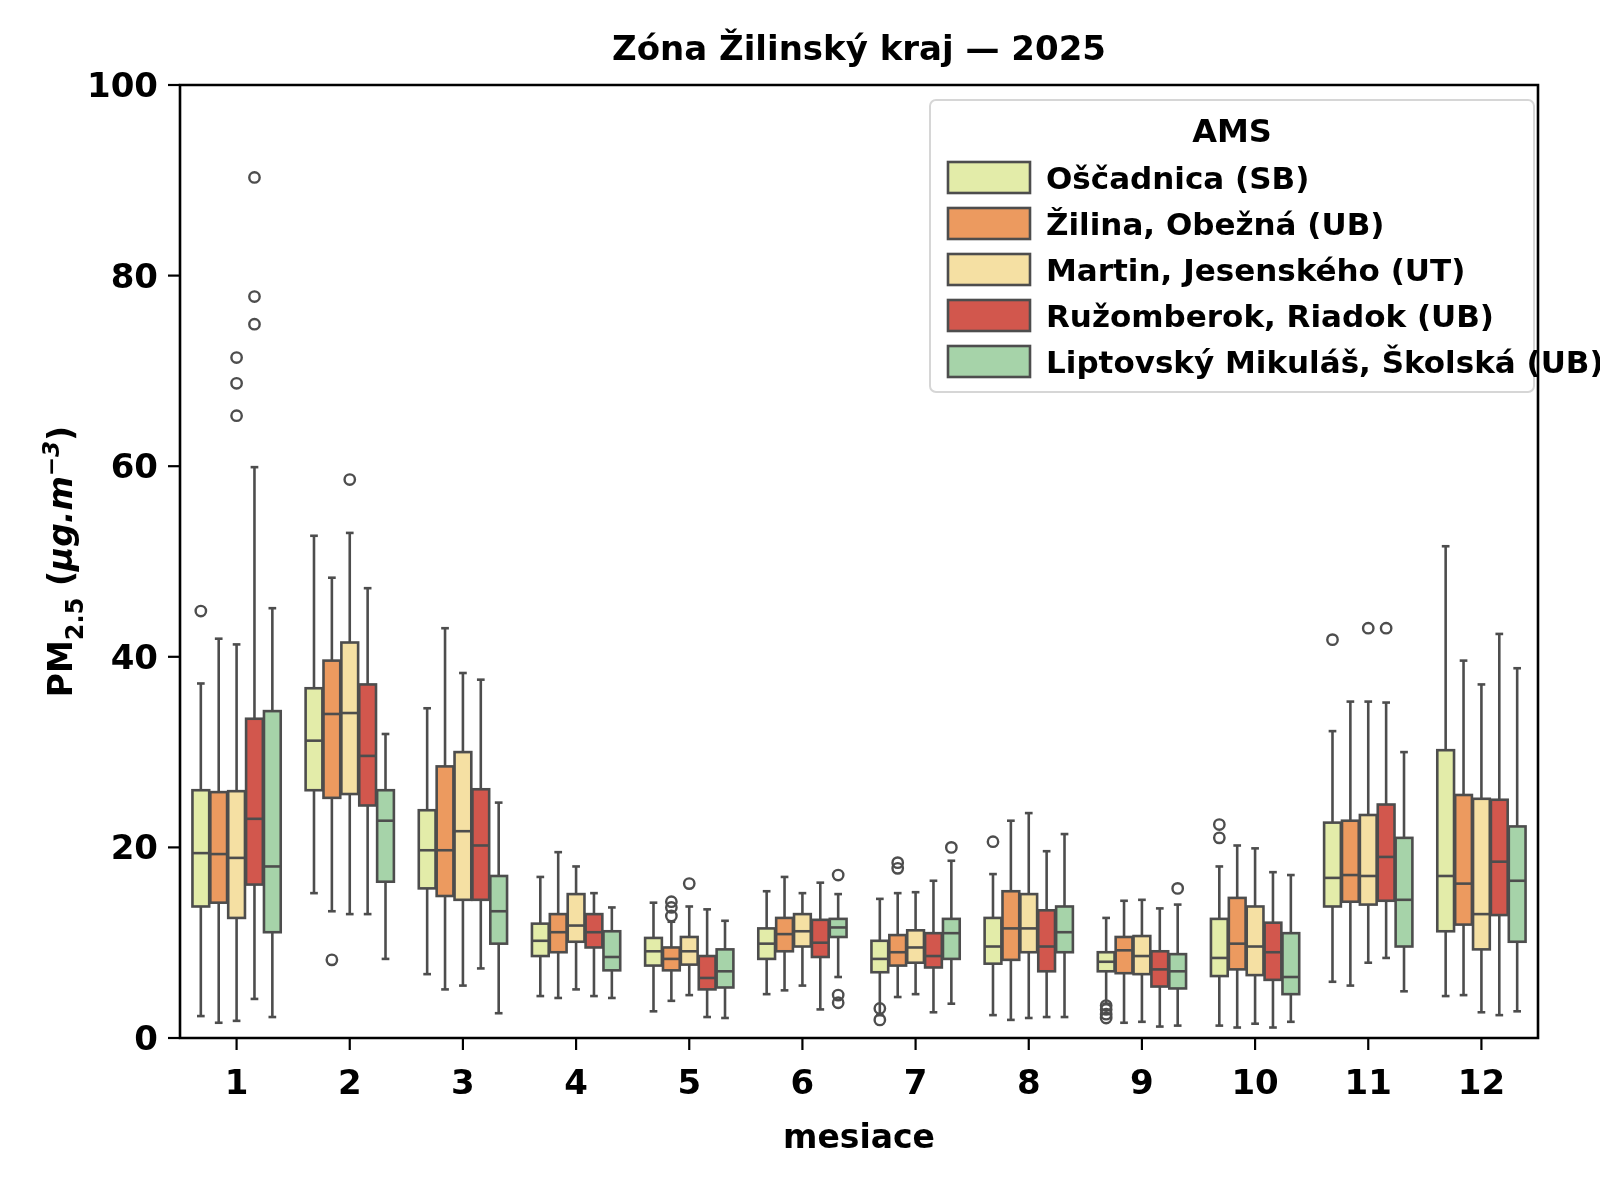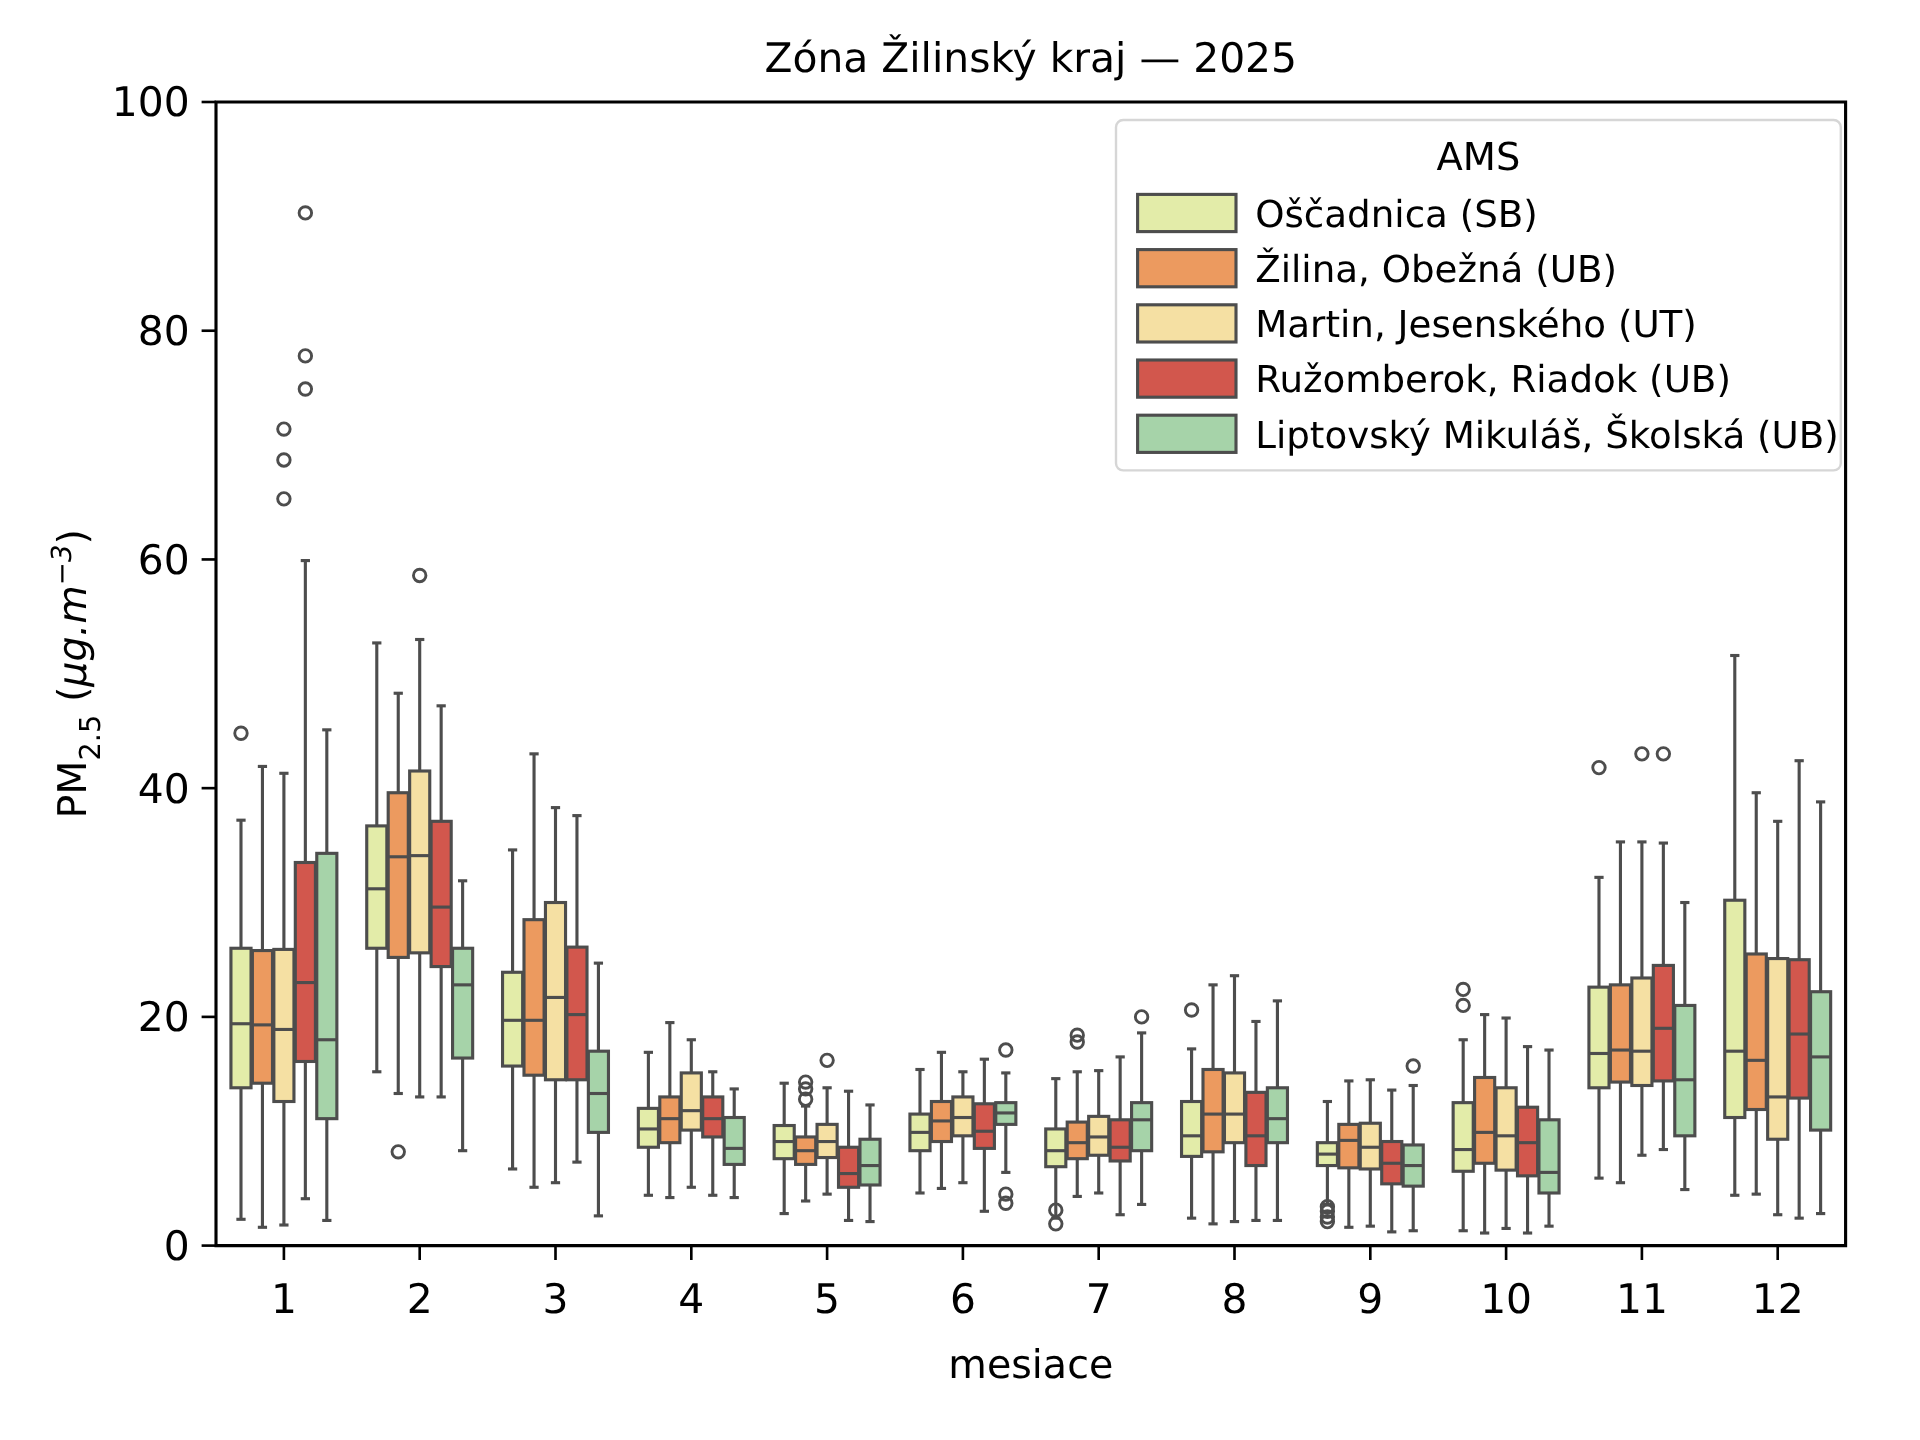--- a/index.html
+++ b/index.html
@@ -2,21 +2,21 @@
 <html><head>
 <meta charset="utf-8">
 <style>
   html,body{margin:0;padding:0;}
   body{
     width:1600px;height:1200px;
     background:#ffffff;
     font-family:"DejaVu Sans", sans-serif;
     overflow:hidden;
   }
-  #figure{position:relative;width:1600px;height:1200px;}
+  #figure{position:relative;width:1600px;height:1200px;font-weight:bold;}
   svg{display:block;}
   .axis-line{stroke:#000000;stroke-width:2.6;fill:none;}
   .tick{stroke:#000000;stroke-width:2.2;}
   .ticklabel{font-size:34px;fill:#000000;font-family:"DejaVu Sans",sans-serif;}
   .axtitle{font-size:33px;fill:#000000;font-family:"DejaVu Sans",sans-serif;}
   .title{font-size:34px;fill:#000000;font-family:"DejaVu Sans",sans-serif;}
   .legend-box{fill:#ffffff;stroke:#d6d6d6;stroke-width:2;}
   .legend-title{font-size:32px;fill:#000000;font-family:"DejaVu Sans",sans-serif;}
   .legend-label{font-size:31px;fill:#000000;font-family:"DejaVu Sans",sans-serif;}
   .swatch{stroke:#4d4d4d;stroke-width:2.6;}

